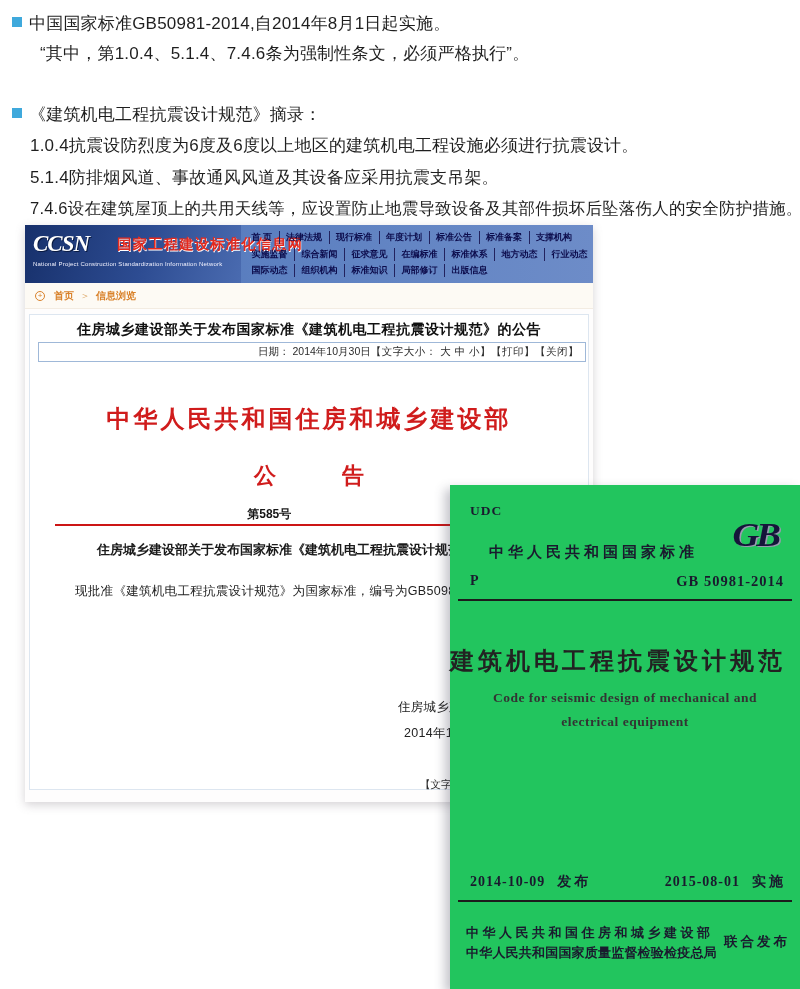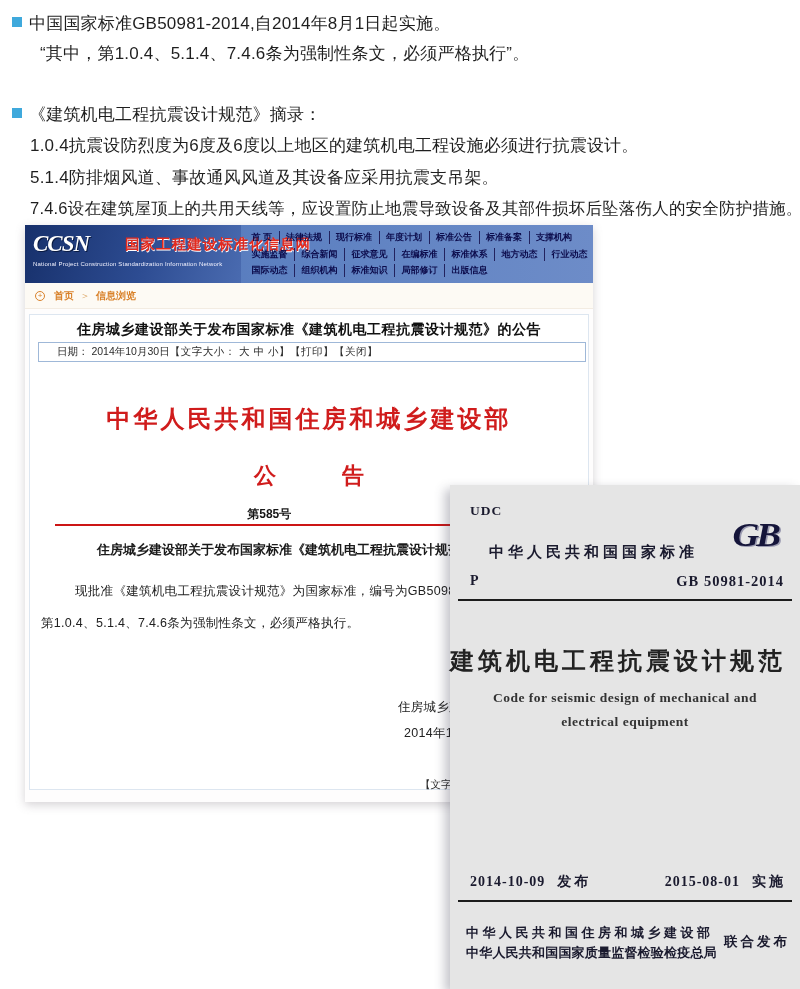--- a/index.html
+++ b/index.html
@@ -19,21 +19,21 @@
 
   
   .webpanel { position:absolute; left:25px; top:225px; width:568px; height:577px;
               background:#fefdfd; box-shadow:0 3px 9px rgba(120,110,120,0.30); z-index:1; }
   .webheader { position:absolute; top:0; left:0; right:0; height:58px; display:flex;
                background:linear-gradient(90deg,#3c5fa8 0%,#5b7fc0 40%,#6d8cc8 100%); }
   .logoarea { width:216px; height:58px; padding:6px 6px 4px 8px;
               background:linear-gradient(105deg,#17306b 0%,#2d4c92 55%,#4a6bb0 100%); }
   .logorow { display:flex; align-items:center; }
   .logoletters { color:#ffffff; font-style:italic; font-weight:900; font-size:23px;
-                 letter-spacing:-1px; text-shadow:1px 1px 0 #0a1a40; margin-right:24px;
+                 letter-spacing:-1px; text-shadow:1px 1px 0 #0a1a40; margin-right:16px;
                  font-family:"Liberation Serif",serif; }
   .sitename { color:#e32a1e; font-weight:bold; font-size:14.5px; letter-spacing:1px;
               text-shadow:0.5px 0.5px 0 #ffffff; white-space:nowrap;padding-left:12px; }
   .sitenameen { color:#f2f2ff; font-size:6px; letter-spacing:0.2px; margin-top:4px; white-space:nowrap; }
   .navarea { flex:1; display:flex; flex-direction:column; justify-content:space-evenly; padding:3px 4px; }
   .navrow { display:flex; align-items:center; }
   .nav-item { color:#0d0d4d; font-weight:bold; font-size:9px; white-space:nowrap;
               padding:0 6.5px; cursor:pointer; }
   .navrow .nav-item + .nav-item { border-left:1px solid #22225e; }
   .breadcrumb { position:absolute; top:58px; left:0; right:0; height:26px; background:#fdfaf4;
@@ -43,21 +43,21 @@
              font-size:8px; line-height:8px; text-align:center; color:#d9822b; margin-right:5px; }
   .bc-link { font-weight:bold; cursor:pointer; margin:0 4px;text-align:center; }
   .bc-sep { color:#d9a05b; margin:0 2px; }
 
   .contentbox { position:absolute; top:89px; left:4px; right:4px; bottom:12px;
                 border:1px solid #dde6f0; background:#ffffff; }
   .ann-title { position:absolute; top:96px; left:0; width:100%; text-align:center;
                font-weight:bold; font-size:14px; color:#111; letter-spacing:0.5px; }
   .datebar { position:absolute; top:117px; left:13px; right:7px; height:20px;
              border:1px solid #9fb8d8; background:#ffffff; display:flex; align-items:center;
-             justify-content:flex-start; padding:0 6px 0 18px; font-size:10.5px; color:#2b2b2b; }
+             justify-content:flex-end; padding:0 6px 0 18px; font-size:10.5px; color:#2b2b2b; }
   .datebar .tools { letter-spacing:0.5px; cursor:pointer; }
   .ministry { position:absolute; top:178px; left:0; width:100%; text-align:center;
               font-family:"Liberation Serif",serif; font-weight:bold; font-size:24px;
               color:#d01c1c; letter-spacing:3px; }
   .noticeword { position:absolute; top:236px; left:0; width:100%; text-align:center;
                 font-family:"Liberation Serif",serif; font-weight:bold; font-size:22px; color:#d01c1c; }
   .noticeno { position:absolute; top:281px; left:0; width:86%; text-align:center;
               font-weight:bold; font-size:12px; color:#151515; }
   .redline { position:absolute; top:299px; left:30px; width:432px; height:2px; background:#cc1515; }
   .ann-sub { position:absolute; top:316px; left:72px; font-weight:bold; font-size:13px;
@@ -65,21 +65,21 @@
   .ann-p { position:absolute; font-size:12.5px; color:#222; white-space:nowrap; letter-spacing:0.3px; }
   .p1 { top:358px; left:50px; }
   .p2 { top:390px; left:16px; }
   .p3 { top:418px; left:50px; }
   .sig  { top:474px; left:373px; }
   .sigd { top:500px; left:379px; }
   .ftools { position:absolute; top:553px; left:395px; font-size:10.5px; color:#2b2b2b; white-space:nowrap; cursor:pointer; }
 
   
   .cover { position:absolute; left:450px; top:485px; width:350px; height:504px; z-index:5;
-           background:#e5e5e5; box-shadow:-5px 4px 10px rgba(60,60,80,0.30);
+           background:#22c55e; box-shadow:-5px 4px 10px rgba(60,60,80,0.30);
            font-family:"Liberation Serif","DejaVu Serif",serif; color:#1a1a2e; }
   .udc { position:absolute; top:18px; left:20px; font-weight:bold; font-size:13.5px; letter-spacing:1px; }
   .gblogo { position:absolute; top:28px; right:22px; font-style:italic; font-weight:900;
             font-size:37px; letter-spacing:-3px; color:#15153a;
             text-shadow:1.5px 1.5px 0 #9a9ab0; transform:scaleY(0.92); }
   .natstd { position:absolute; top:58px; left:0; width:82%; text-align:center;
             font-size:15px; letter-spacing:4px; font-weight:700; }
   .plabel { position:absolute; top:88px; left:20px; font-weight:bold; font-size:14px; }
   .gbcode { position:absolute; top:88px; right:16px; font-weight:bold; font-size:14.5px; letter-spacing:1px; }
   .coverhr1 { position:absolute; top:114px; left:8px; right:8px; border-top:2px solid #1c1c1c; }
@@ -159,21 +159,20 @@
     <div class="datebar">
       <span>日期： 2014年10月30日</span>
       <span class="tools">【文字大小： 大 中 小】【打印】【关闭】</span>
     </div>
     <div class="ministry">中华人民共和国住房和城乡建设部</div>
     <div class="noticeword">公　　　告</div>
     <div class="noticeno">第585号</div>
     <div class="redline"></div>
     <div class="ann-sub">住房城乡建设部关于发布国家标准《建筑机电工程抗震设计规范》的公告</div>
     <div class="ann-p p1">现批准《建筑机电工程抗震设计规范》为国家标准，编号为GB50981-2014，自2015年8月1日起实施。</div>
-    <div class="ann-p p2">第1.0.4、5.1.4、7.4.6条为强制性条文，必须严格执行。</div>
     <div class="ann-p sig">住房城乡建设部</div>
     <div class="ann-p sigd">2014年10月30日</div>
     <div class="ftools">【文字大小： 大 中 小】【打印】【关闭】</div>
   </div>
 
   <div class="cover">
     <div class="udc">UDC</div>
     <div class="gblogo">GB</div>
     <div class="natstd">中华人民共和国国家标准</div>
     <div class="plabel">P</div>

